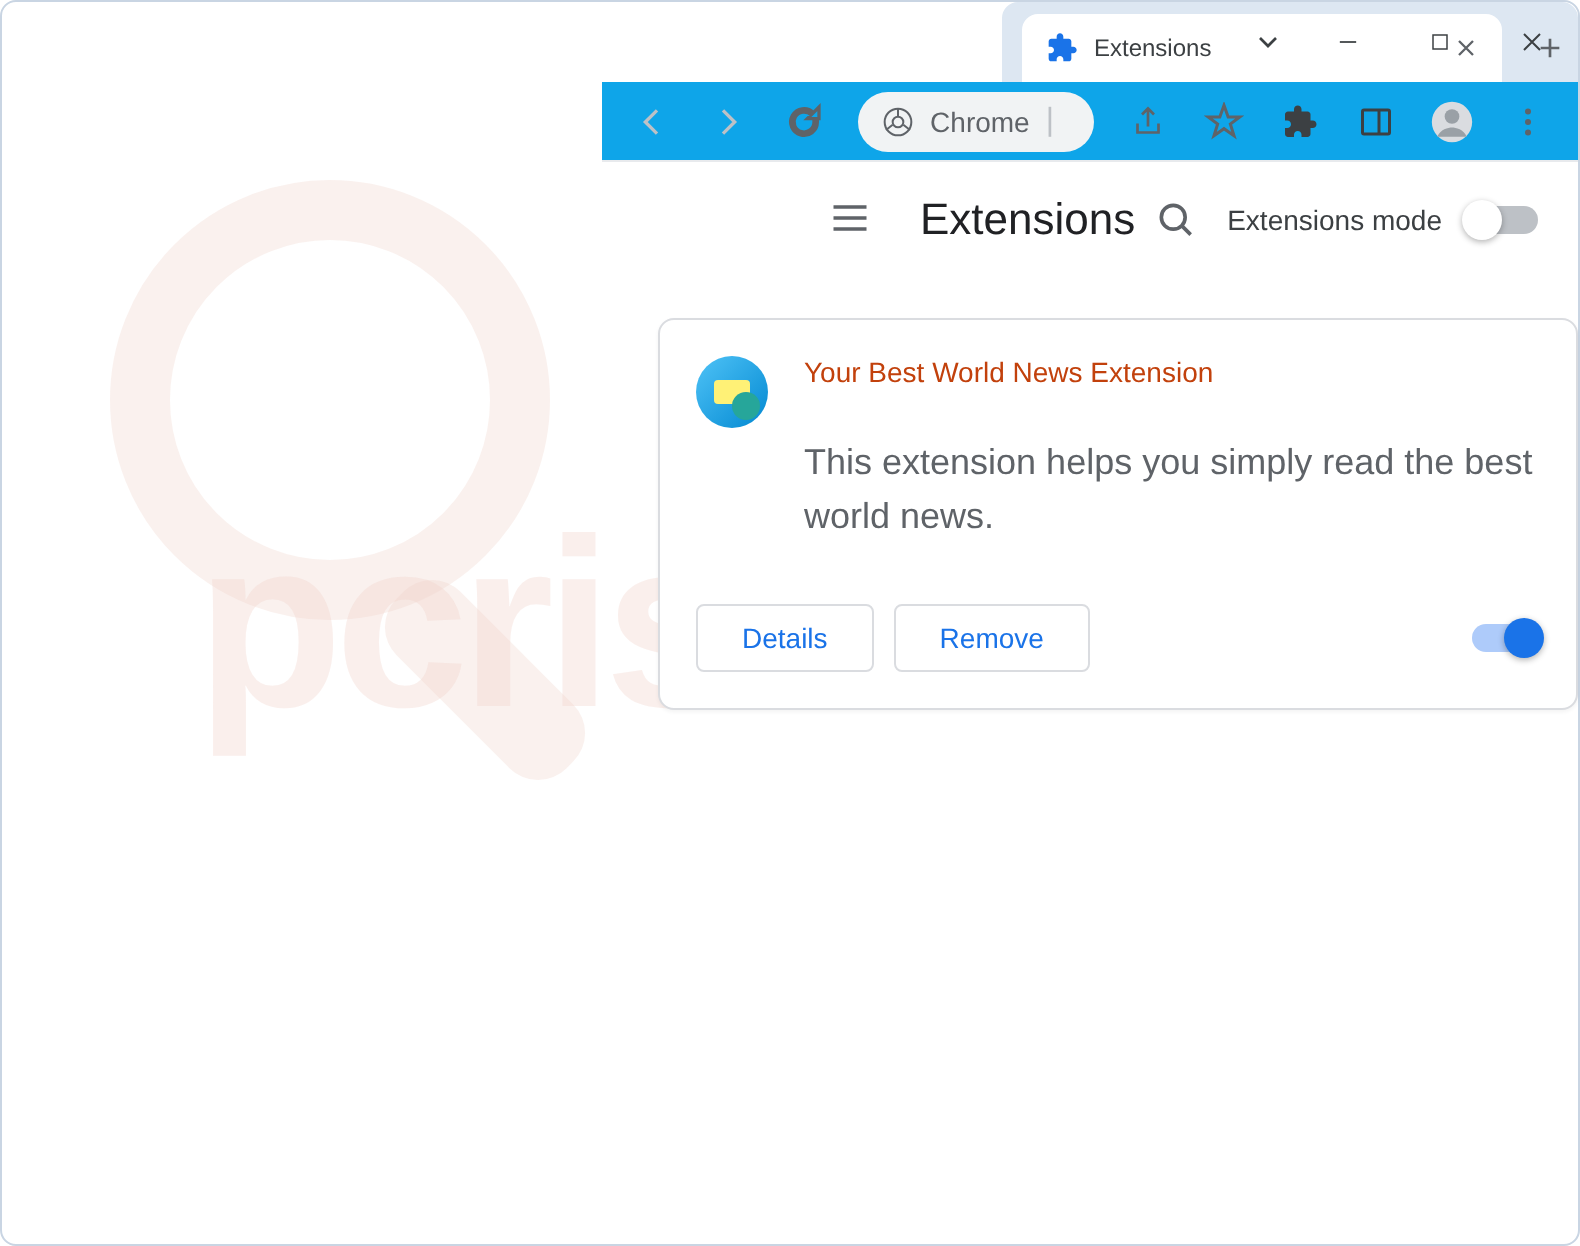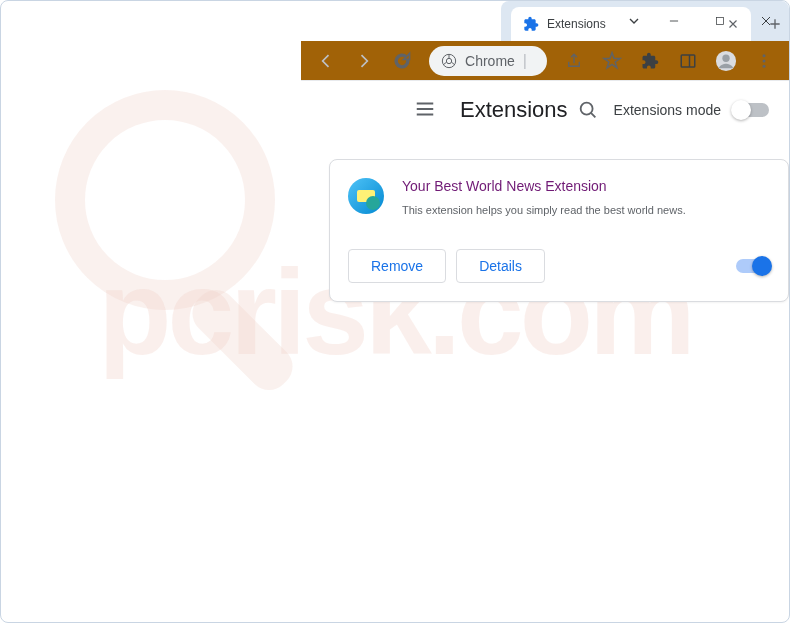--- a/index.html
+++ b/index.html
@@ -46,21 +46,21 @@
 .tab { background: #fff; height: 34px; margin-left: 10px; border-radius: 8px 8px 0 0; display: flex; align-items: center; padding: 0 10px 0 12px; width: 240px; position: relative; }
 .tab-icon { width: 16px; height: 16px; margin-right: 8px; }
 .tab-title { font-size: 12px; color: #3c4043; flex: 1; }
 .tab-close { width: 16px; height: 16px; display: flex; align-items: center; justify-content: center; color: #5f6368; cursor: pointer; }
 .newtab { width: 28px; height: 28px; display: flex; align-items: center; justify-content: center; margin-left: 10px; margin-bottom: 3px; color: #5f6368; cursor: pointer; border-radius: 50%; }
 .window-controls { position: absolute; right: 0; top: 0; height: 40px; display: flex; align-items: center; }
 .wc-btn { width: 46px; height: 40px; display: flex; align-items: center; justify-content: center; color: #3c4043; cursor: pointer; }
 .wc-chevron { width: 34px; }
 
 
-.addressbar { height: 40px; background: #a16207; border-bottom: 1px solid #e8eaed; display: flex; align-items: center; padding: 0 8px; gap: 4px; }
+.addressbar { height: 40px; background: #0ea5e9; border-bottom: 1px solid #e8eaed; display: flex; align-items: center; padding: 0 8px; gap: 4px; }
 .nav-btn { width: 34px; height: 34px; display: flex; align-items: center; justify-content: center; color: #5f6368; border-radius: 50%; cursor: pointer; }
 .nav-btn.disabled { color: #bdc1c6; cursor: default; }
 .omnibox { flex: 1; height: 30px; background: #f1f3f4; border-radius: 15px; display: flex; align-items: center; padding: 0 12px; margin: 0 6px; }
 .omnibox-icon { width: 16px; height: 16px; margin-right: 8px; }
 .omnibox-prefix { color: #5f6368; font-size: 14px; }
 .omnibox-sep { color: #bdc1c6; margin: 0 8px; font-size: 16px; }
 .omnibox-url { color: #3c4043; font-size: 14px; flex: 1; }
 .toolbar-icon { width: 34px; height: 34px; display: flex; align-items: center; justify-content: center; color: #5f6368; cursor: pointer; }
 
 
@@ -74,22 +74,22 @@
 .switch-knob { width: 20px; height: 20px; background: #fff; border-radius: 50%; position: absolute; top: -3px; left: -2px; box-shadow: 0 1px 3px rgba(0,0,0,0.3); }
 
 
 .content { flex: 1; padding: 20px 0 0 0; display: flex; justify-content: center; align-items: flex-start; position: relative; z-index: 2; }
 .ext-card { width: 460px; background: #fff; border: 1px solid #dadce0; border-radius: 8px; box-shadow: 0 1px 2px rgba(0,0,0,.05); padding: 18px 18px 18px 18px; }
 .card-top { display: flex; }
 .ext-icon { width: 36px; height: 36px; border-radius: 50%; background: linear-gradient(135deg, #4fc3f7, #0288d1); margin-right: 18px; display: flex; align-items: center; justify-content: center; flex-shrink: 0; position: relative; }
 .ext-icon-inner { width: 18px; height: 12px; background: #fff176; border-radius: 2px; position: relative; }
 .ext-icon-badge { position: absolute; bottom: 4px; right: 4px; width: 14px; height: 14px; background: #26a69a; border-radius: 50%; }
 .ext-info { flex: 1; }
-.ext-name { font-size: 14px; color: #701a75; margin-bottom: 8px; }
-.ext-desc { font-size: 11px; color: #5f6368; line-height: 1.5; }
+.ext-name { font-size: 14px; color: #c2410c; margin-bottom: 24px; }
+.ext-desc { font-size: 18px; color: #5f6368; line-height: 1.5; }
 .card-bottom { display: flex; align-items: center; margin-top: 30px; gap: 10px; }
 .card-btn { padding: 8px 22px; border: 1px solid #dadce0; border-radius: 4px; background: #fff; color: #1a73e8; font-size: 14px; font-weight: 500; cursor: pointer; }
 .card-spacer { flex: 1; }
 .toggle-on { width: 34px; height: 14px; background: #aecbfa; border-radius: 7px; position: relative; cursor: pointer; }
 .toggle-on-knob { width: 20px; height: 20px; background: #1a73e8; border-radius: 50%; position: absolute; top: -3px; right: -2px; box-shadow: 0 1px 3px rgba(0,0,0,0.3); }
 
 svg { display: block; }
 </style>
 </head>
 <body>
@@ -233,22 +233,22 @@
         <div class="ext-icon">
           <div class="ext-icon-inner"></div>
           <div class="ext-icon-badge"></div>
         </div>
         <div class="ext-info">
           <div class="ext-name">Your Best World News Extension</div>
           <div class="ext-desc">This extension helps you simply read the best world news.</div>
         </div>
       </div>
       <div class="card-bottom">
+        <button class="card-btn">Details</button>
         <button class="card-btn">Remove</button>
-        <button class="card-btn">Details</button>
         <div class="card-spacer"></div>
         <div class="toggle-on">
           <div class="toggle-on-knob"></div>
         </div>
       </div>
     </div>
   </div>
 
 </div>
 

